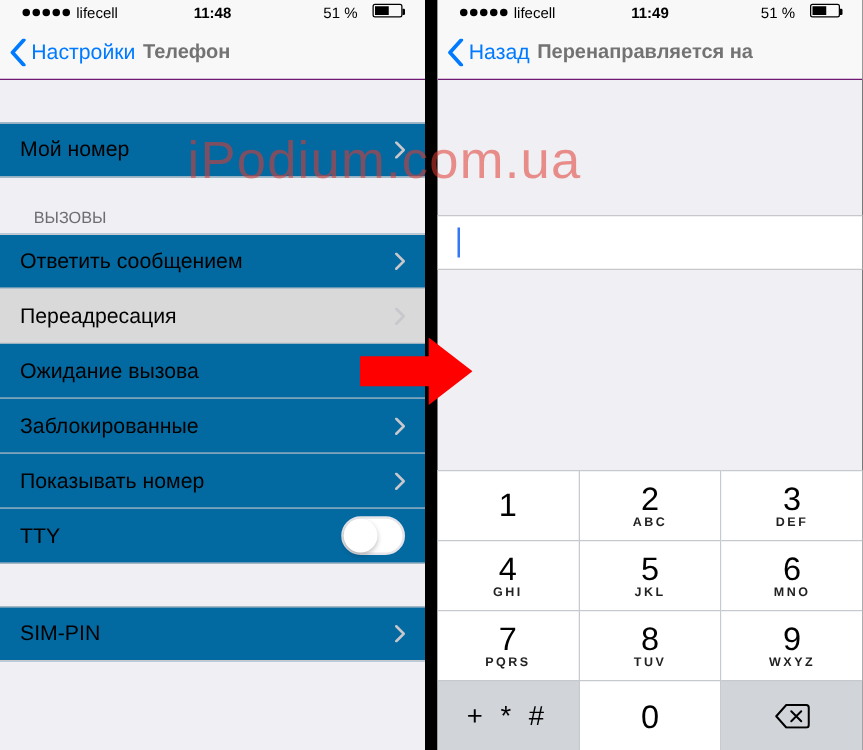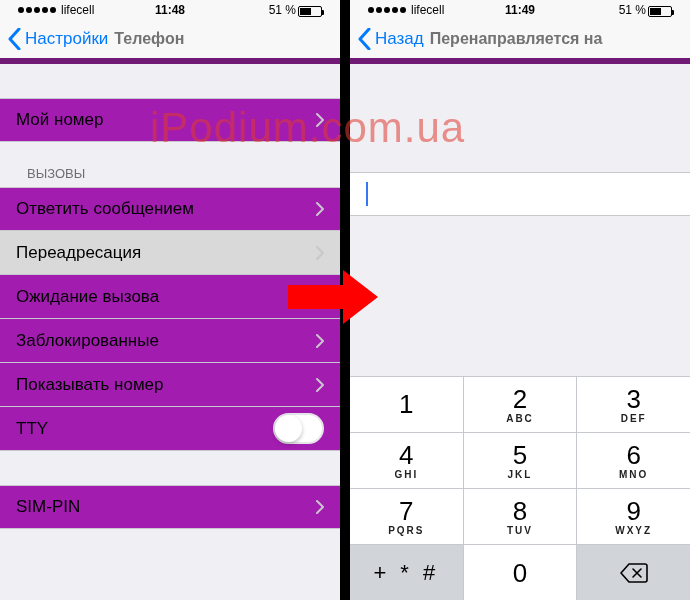--- a/index.html
+++ b/index.html
@@ -30,35 +30,35 @@
     font-size: 12px;
     font-weight: 500;
     color: #000;
     padding: 0 18px;
     position: relative;
   }
   .statusbar .signal { display: flex; gap: 2px; margin-right: 5px; }
   .statusbar .signal span { width: 6px; height: 6px; border-radius: 50%; background: #000; }
   .statusbar .carrier { font-size: 12px; }
   .statusbar .time { position: absolute; left: 50%; transform: translateX(-50%); font-weight: 600; }
-  .statusbar .right-group { margin-left: auto; display: flex; align-items: flex-end; gap: 2px;}
+  .statusbar .right-group { margin-left: auto; display: flex; align-items: flex-start; gap: 12px;}
   .statusbar .battery-body {
     width: 24px; height: 11px; border: 1px solid #000; border-radius: 2px; position: relative;
     display: inline-block;
   }
   .statusbar .battery-body::after {
     content: ""; position: absolute; right: -3px; top: 3px; width: 2px; height: 5px; background: #000; border-radius: 0 1px 1px 0;
   }
   .statusbar .battery-fill { position: absolute; left: 1px; top: 1px; bottom: 1px; width: 50%; background: #000; }
 
   
   .navbar {
     height: 44px;
     background: #f8f8f8;
-    border-bottom: 6px solid #701a75;
+    border-bottom: 1px solid #701a75;
     display: flex;
     align-items: center;
     padding: 0 8px;
     position: relative;
   }
   .navbar .back {
     display: flex;
     align-items: center;
     color: #007aff;
     font-size: 17px;
@@ -70,21 +70,21 @@
     color: #737373;
     margin-left: 6px;
   }
   .section-header {
     font-size: 13px;
     color: #6d6d72;
     padding: 6px 27px;
     text-transform: uppercase;
   }
   .cell {
-    background: #a21caf;
+    background: #0369a1;
     height: 44px;
     display: flex;
     align-items: center;
     padding: 0 16px;
     font-size: 17px;
     color: #000;
     border-bottom: 1px solid #c8c7cc;
     position: relative;
   }
   .cell.first { border-top: 1px solid #c8c7cc; }

